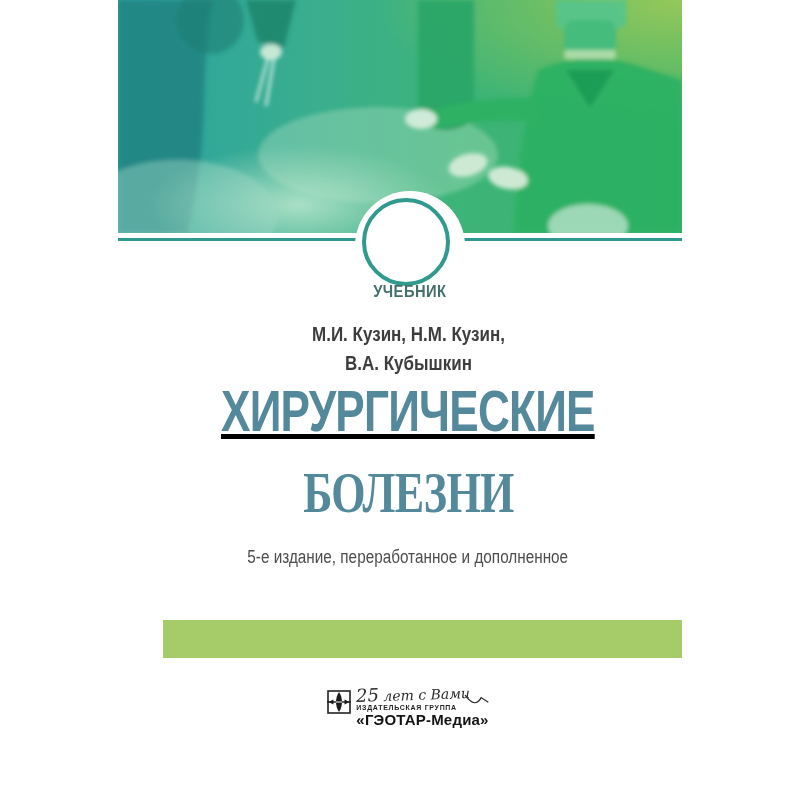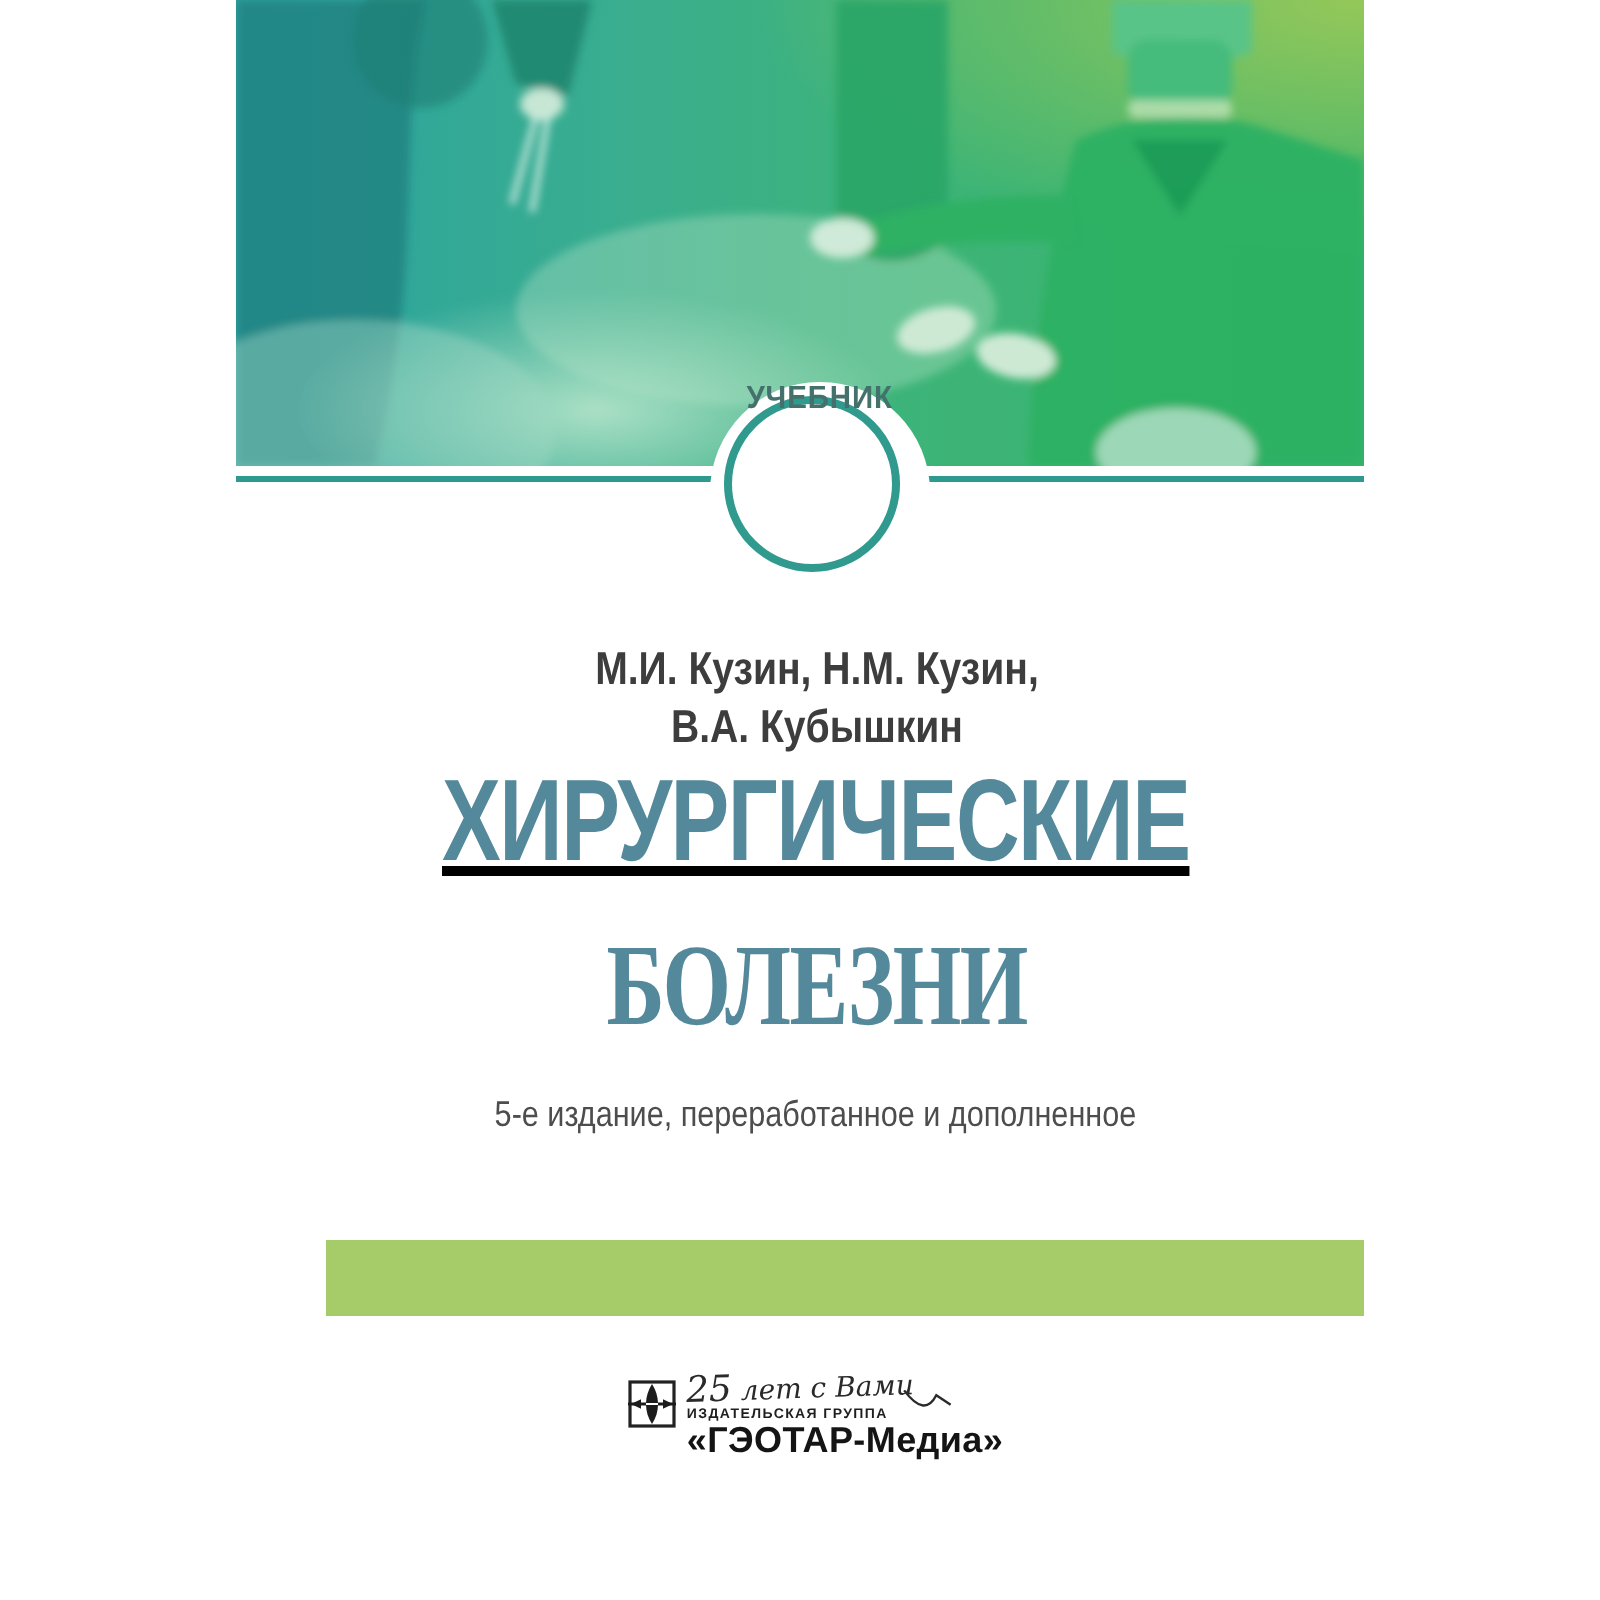--- a/index.html
+++ b/index.html
@@ -9,35 +9,35 @@
   }
   .photo{
     position:absolute;left:118px;top:0;width:564px;height:233px;overflow:hidden;
   }
   .photo svg{display:block;}
   .divider{
     position:absolute;left:118px;top:238px;width:564px;height:3px;background:#2e9a8f;
   }
   .badge{
     position:absolute;left:355px;top:191px;width:110px;height:110px;border-radius:50%;
-    background:#ffffff;z-index:5;display:flex;align-items:flex-start;justify-content:center;
+    background:#ffffff;z-index:5;display:flex;align-items:flex-end;justify-content:center;
   }
   .badge-ring{
     position:absolute;left:7px;top:7px;width:88px;height:88px;border-radius:50%;
     border:4px solid #2f9a8d;box-sizing:border-box;
   }
   .badge-label{
     position:relative;color:#45716d;font-weight:bold;font-size:16px;letter-spacing:.5px;
     transform:scaleX(.92);
   }
   .center-row{
     position:absolute;left:16px;right:0;display:flex;justify-content:center;
   }
   .authors{
-    top:320px;color:#3d3d3d;font-size:23px;font-weight:bold;line-height:29px;
+    top:320px;color:#3d3d3d;font-size:20px;font-weight:bold;line-height:29px;
     text-align:center;
   }
   .authors .inner{transform:scaleX(.85);white-space:nowrap;}
   .title1{top:382px;text-decoration:underline;}
   .title2{top:464px;font-family:Liberation Serif, serif;}
   .title-text{
     color:#54889b;font-weight:bold;font-size:58px;line-height:58px;white-space:nowrap;
     transform:scaleX(.76);letter-spacing:-1px;
   }
   .edition{top:546px;}
@@ -55,21 +55,21 @@
     font-family:"DejaVu Serif",serif;font-style:italic;color:#2a2a2a;font-size:14px;
     line-height:16px;white-space:nowrap;transform:rotate(-2deg);position:relative;
   }
   .pub-script .num{font-size:18px;}
   .pub-swash{position:absolute;right:-20px;bottom:-6px;}
   .pub-group{
     font-size:7px;font-weight:bold;color:#1f1f1f;letter-spacing:.7px;line-height:8px;
     margin-top:1px;white-space:nowrap;
   }
   .pub-name{
-    font-size:18px;font-weight:bold;color:#141414;line-height:14px;margin-top:1px;
+    font-size:15px;font-weight:bold;color:#141414;line-height:14px;margin-top:1px;
     white-space:nowrap;letter-spacing:.2px;
   }
 </style>
 </head>
 <body>
 
 <div>
 
   <div class="photo">
     <svg width="564" height="233" viewBox="0 0 564 233">

